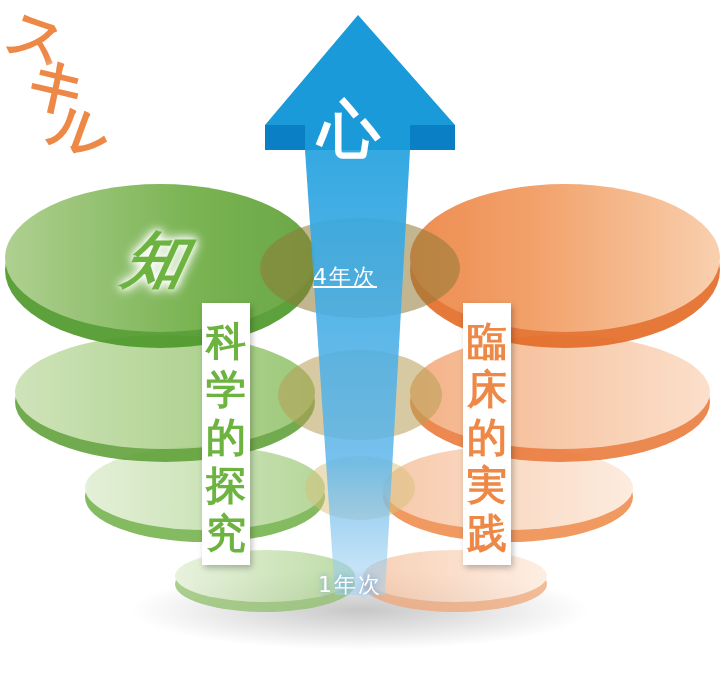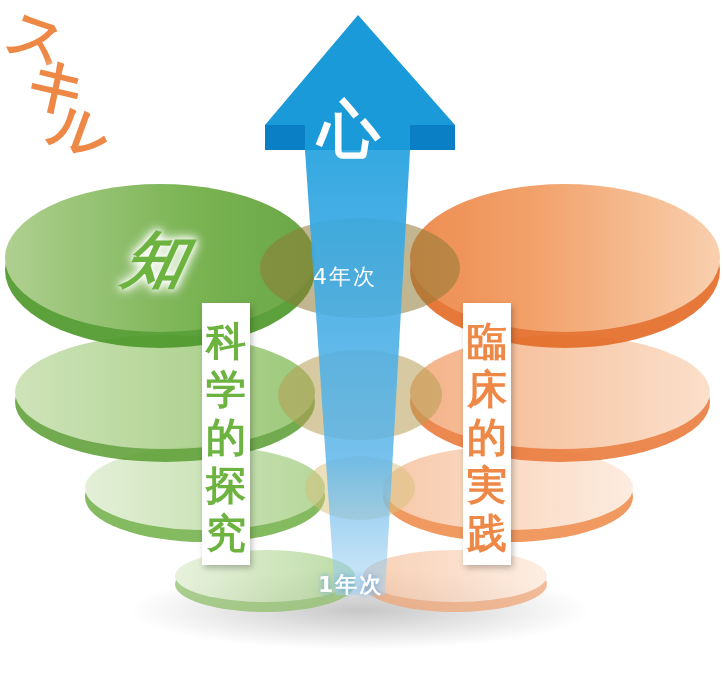--- a/index.html
+++ b/index.html
@@ -17,22 +17,22 @@
   #label-right span { color:#ee8846; }
   .big-text { position:absolute; font-weight:bold; font-style:italic; }
   #chi { left:125px; top:218px; font-size:62px; color:#6db33f;
          text-shadow: 0 0 6px #fff, 0 0 10px #fff, 0 0 14px #fff; transform:skewX(-12deg); }
   #skill { left:480px; top:196px; width:130px; height:140px; }
   #skill span { position:absolute; font-size:58px; color:#ee8846; font-weight:bold;
                 text-shadow: 0 0 6px #fff, 0 0 10px #fff, 0 0 14px #fff; }
   #kokoro { position:absolute; left:318px; top:88px; font-size:62px; color:#ffffff;
             font-weight:bold; }
   .year { position:absolute; color:#ffffff; font-size:22px; letter-spacing:2px; }
-  #year4 { left:313px; top:262px; }
-  #year1 { left:318px; top:570px; text-shadow:0 0 6px rgba(80,150,220,0.8);font-weight:bold; }
+  #year4 { left:313px; top:262px;text-decoration:underline; }
+  #year1 { left:318px; top:570px; text-shadow:0 0 6px rgba(80,150,220,0.8); }
 </style>
 </head>
 <body>
 
 <svg id="scene" width="723" height="682" viewBox="0 0 723 682" xmlns="http://www.w3.org/2000/svg">
   <defs>
     <radialGradient id="shadow" cx="50%" cy="50%" r="50%">
       <stop offset="0%" stop-color="#000" stop-opacity="0.22"></stop>
       <stop offset="100%" stop-color="#000" stop-opacity="0"></stop>
     </radialGradient>

